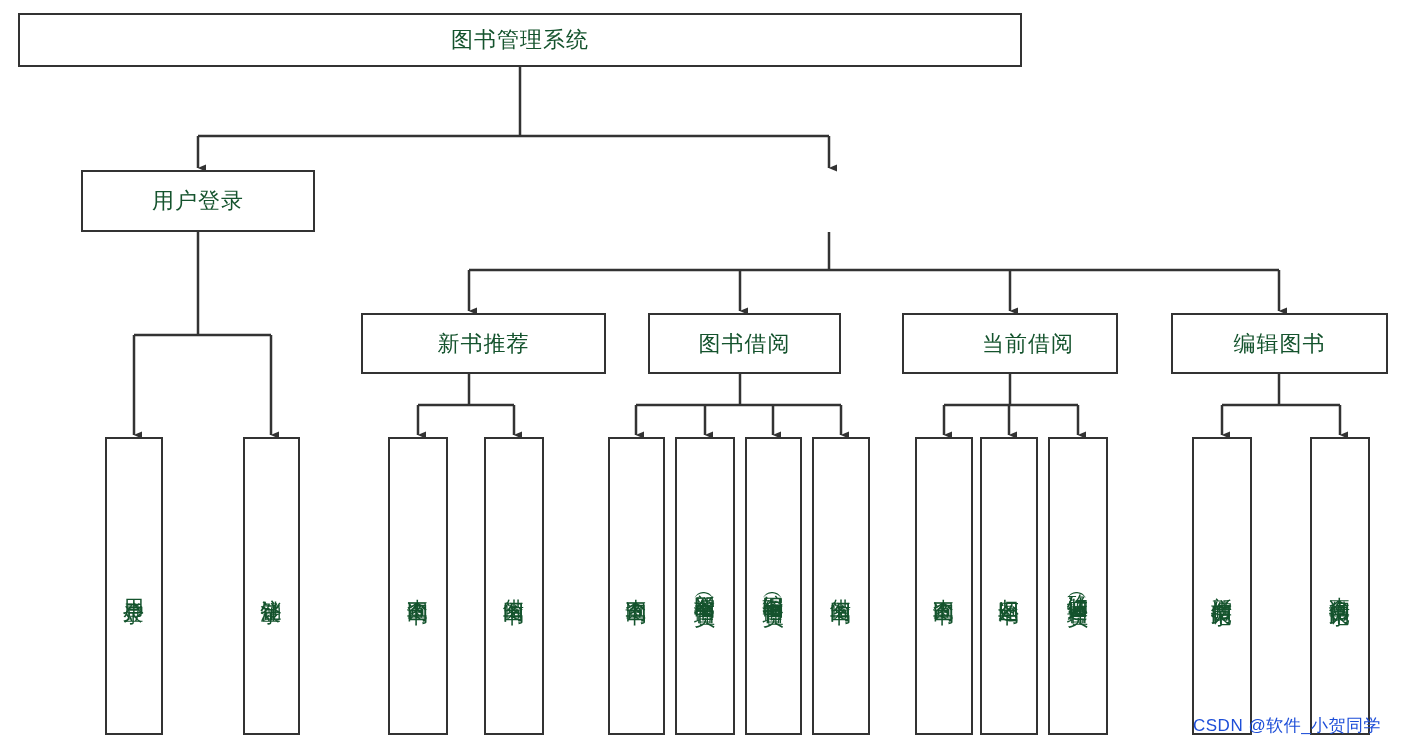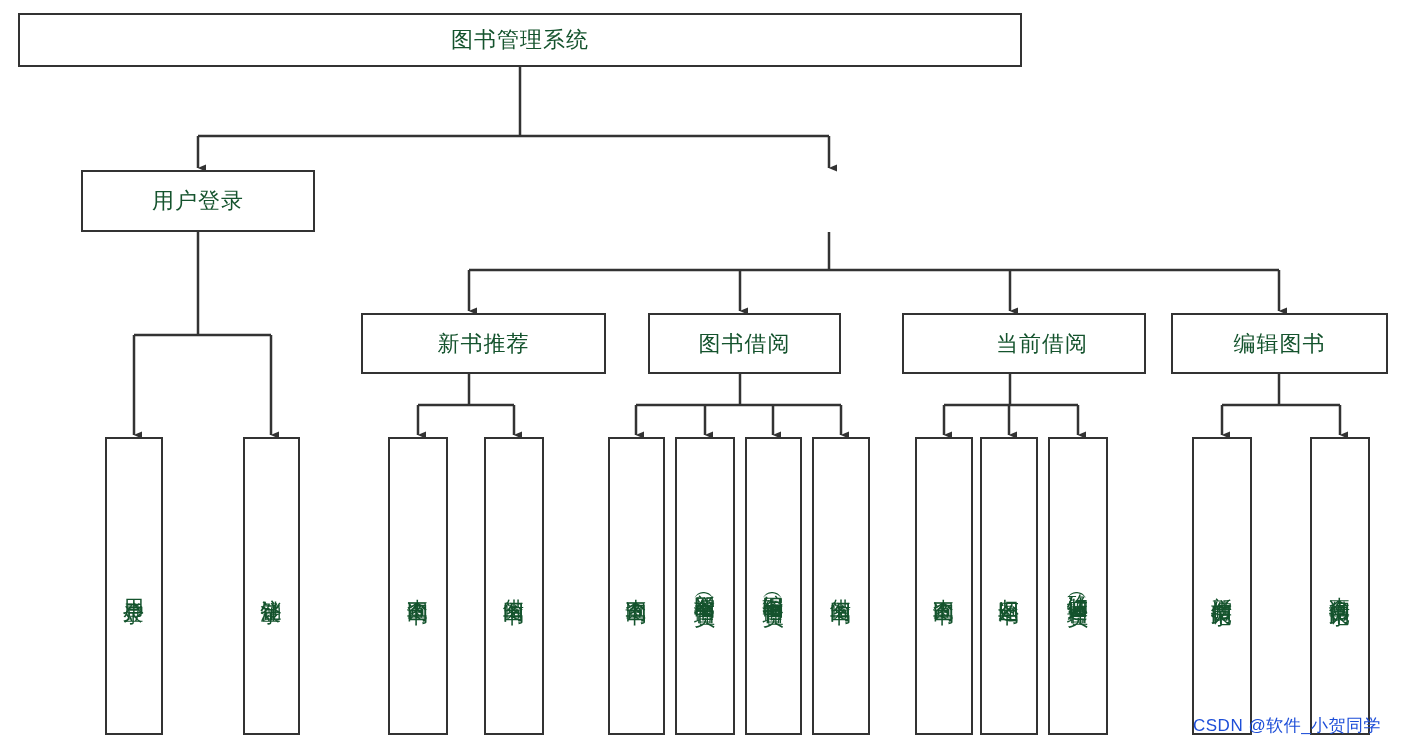--- a/index.html
+++ b/index.html
@@ -120,21 +120,21 @@
   <div class="node-box" style="left:81px; top:170px; width:234px; height:62px;">
     <span class="node-label">用户登录</span>
   </div>
 
   <div class="node-box" style="left:361px; top:313px; width:245px; height:61px;">
     <span class="node-label">新书推荐</span>
   </div>
   <div class="node-box" style="left:632px; top:313px; width:193px; height:61px;margin-left:16px;">
     <span class="node-label">图书借阅</span>
   </div>
-  <div class="node-box" style="left:902px; top:313px; width:244px; height:61px;padding-left:36px;">
+  <div class="node-box" style="left:902px; top:313px; width:216px; height:61px;padding-left:36px;">
     <span class="node-label">当前借阅</span>
   </div>
   <div class="node-box" style="left:1171px; top:313px; width:217px; height:61px;">
     <span class="node-label">编辑图书</span>
   </div>
 
   <div class="node-box vertical" style="left:105px; top:437px; width:58px; height:298px;">
     <span class="node-label">用户登录</span>
   </div>
   <div class="node-box vertical" style="left:243px; top:437px; width:57px; height:298px;">

